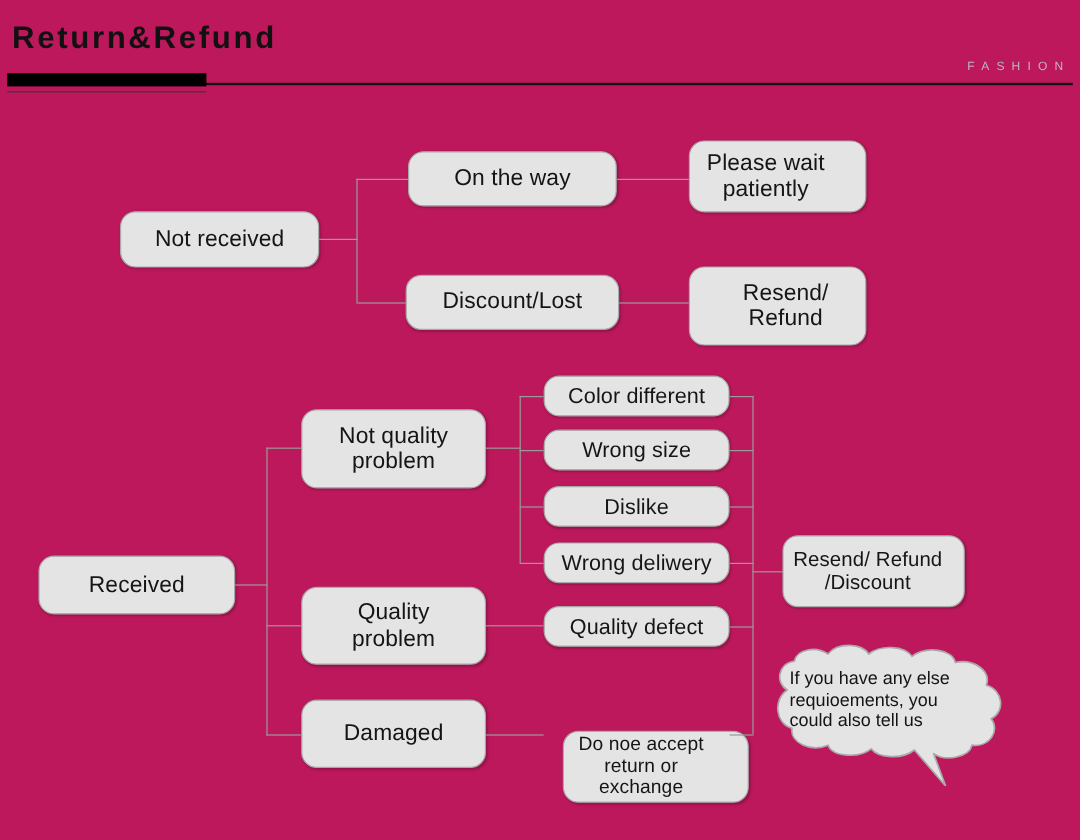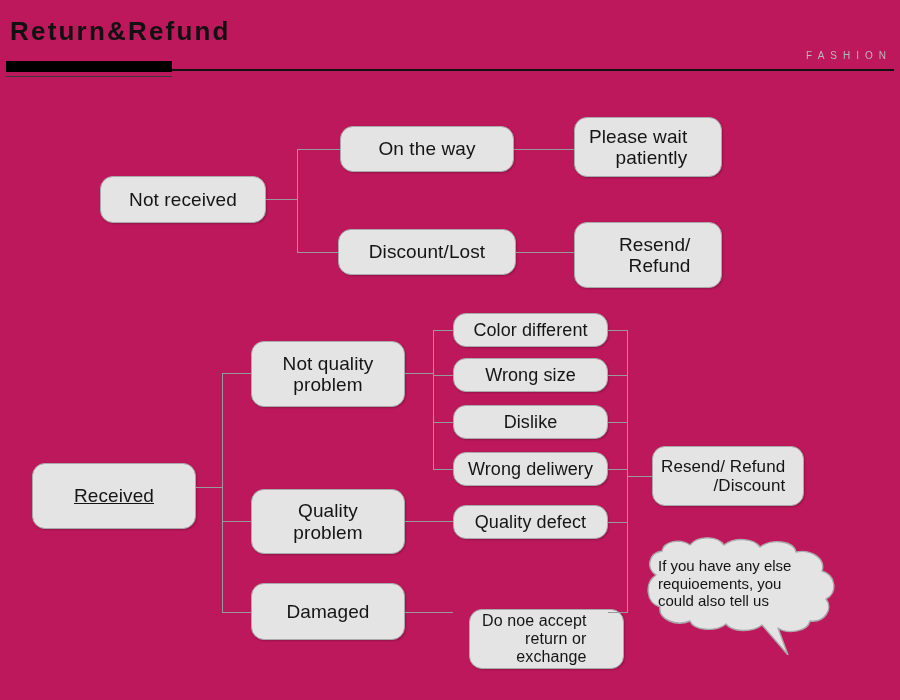--- a/index.html
+++ b/index.html
@@ -80,21 +80,21 @@
     display: flex;
     align-items: center;
     font-size: 19px;
     color: #151515;
     line-height: 1.12;
     letter-spacing: 0.1px;
     padding: 0 10px;
     white-space: pre-line;
   }
   .node.center   { justify-content: center; text-align: center; }
-  .node.left     { justify-content: flex-start; text-align: right; }
+  .node.left     { justify-content: flex-start; text-align: center; }
 
   
   .ln {
     position: absolute;
     background: #9a9a9a;
   }
   .ln.h { height: 1px; }
   .ln.v { width: 1px; }
 
   
@@ -149,21 +149,21 @@
 
   <div class="ln h" style="left:514px; top:149px; width:60px;"></div>
   <div class="ln h" style="left:516px; top:252px; width:58px;"></div>
 
   <div class="node left" style="left:574px; top:117px; width:148px; height:60px; padding-left:14px;">Please wait
 patiently</div>
 
   <div class="node left" style="left:574px; top:222px; width:148px; height:66px; padding-left:44px;">Resend/
 Refund</div>
 
-  <div class="node center" style="left:32px; top:463px; width:164px; height:66px;text-decoration:underline;">Received</div>
+  <div class="node center" style="left:32px; top:463px; width:164px; height:49px;">Received</div>
 
   <div class="ln h" style="left:196px; top:487px; width:27px;"></div>
 
   <div class="ln v" style="left:222px; top:373px; height:240px;"></div>
 
   <div class="ln h" style="left:222px; top:373px; width:29px;"></div>
 
   <div class="ln h" style="left:222px; top:521px; width:29px;"></div>
 
   <div class="ln h" style="left:222px; top:612px; width:29px;"></div>

